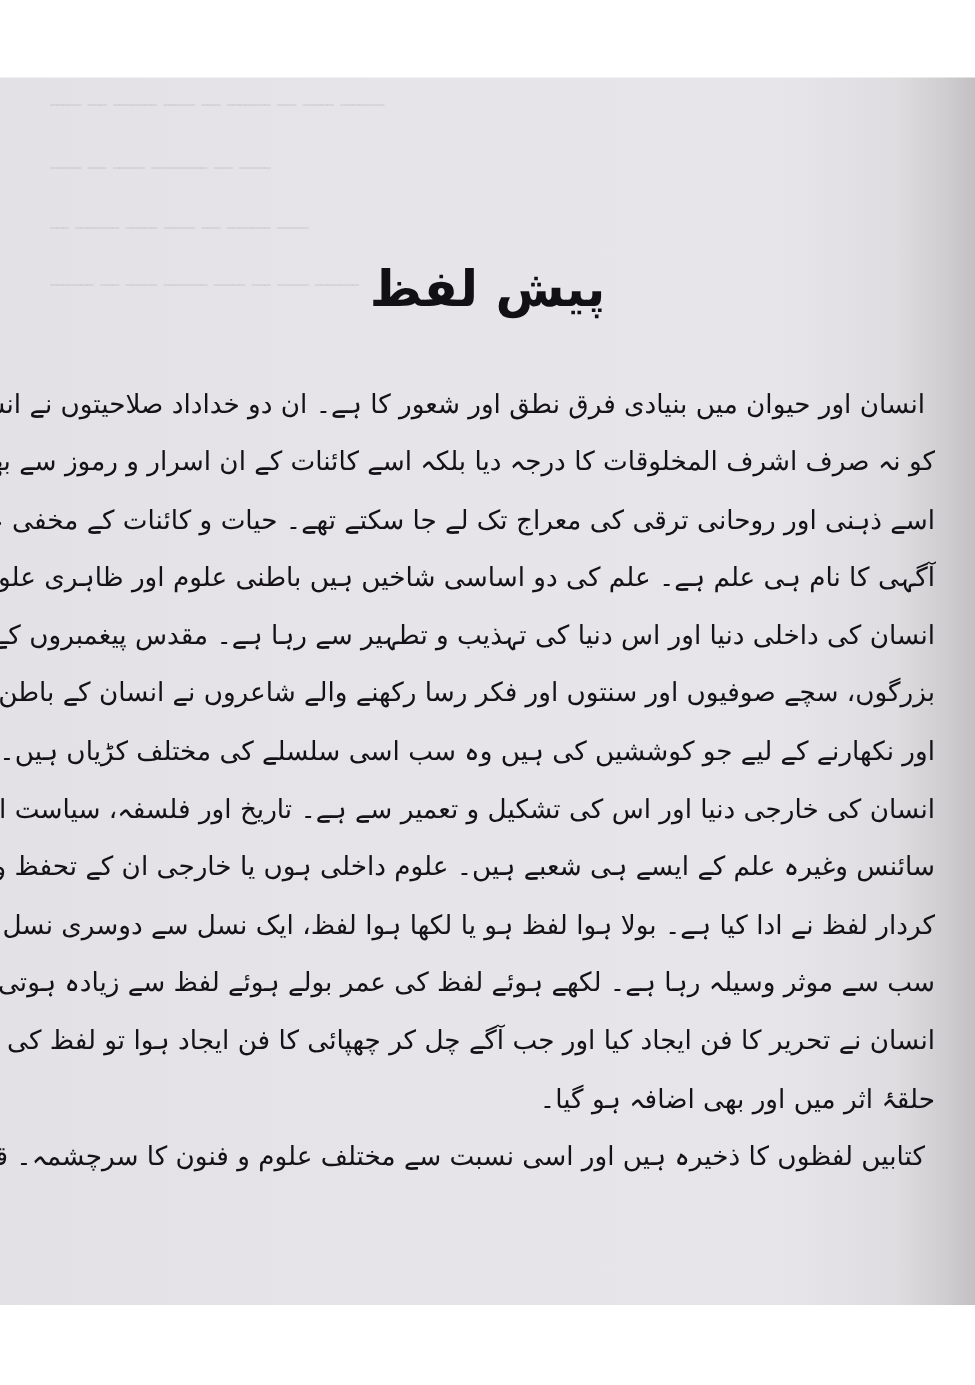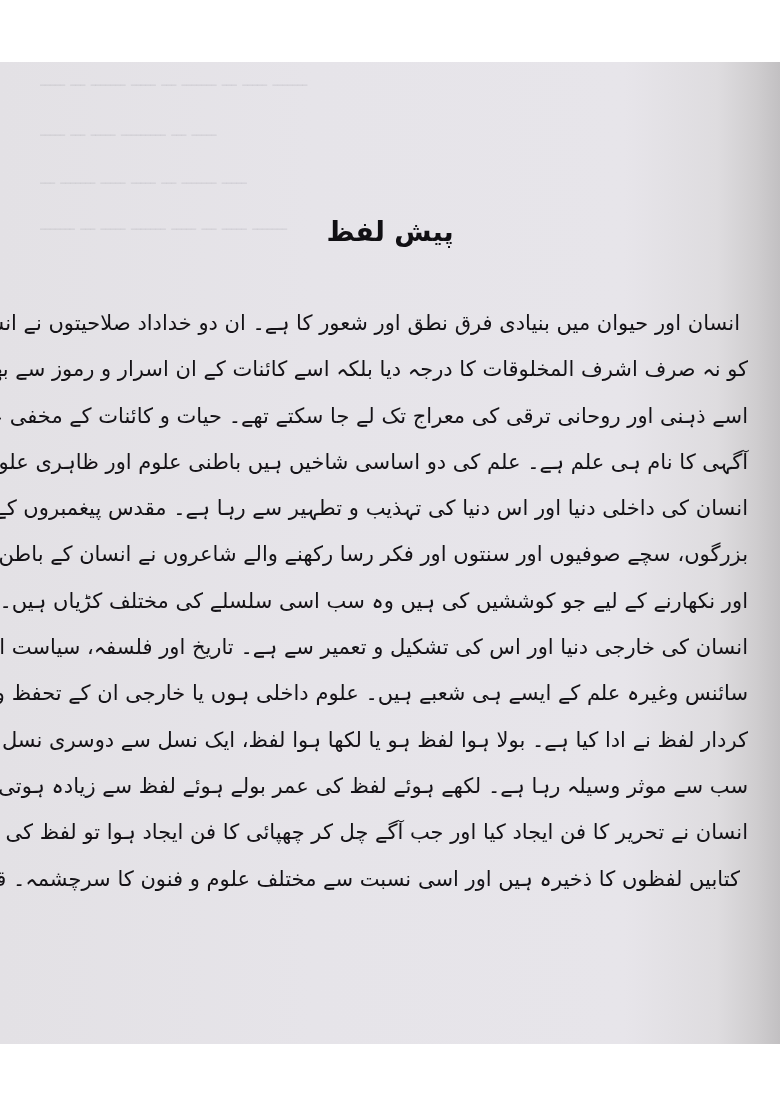--- a/index.html
+++ b/index.html
@@ -38,21 +38,21 @@
   }
   .title {
     position: absolute;
     top: 140px;
     left: 0;
     width: 780px;
     text-align: center;
     direction: rtl;
     font-family: "DejaVu Sans", sans-serif;
     font-weight: bold;
-    font-size: 27px;
+    font-size: 40px;
     color: #111014;
     line-height: 60px;
   }
   .body-text {
     position: absolute;
     top: 238px;
     left: 40px;
     width: 708px;
     direction: rtl;
     font-family: "DejaVu Sans", sans-serif;
@@ -93,19 +93,20 @@
       <div class="line">اسے ذہنی اور روحانی ترقی کی معراج تک لے جا سکتے تھے۔ حیات و کائنات کے مخفی عوامل سے</div>
       <div class="line">آگہی کا نام ہی علم ہے۔ علم کی دو اساسی شاخیں ہیں باطنی علوم اور ظاہری علوم۔ باطنی علوم کا تعلق</div>
       <div class="line">انسان کی داخلی دنیا اور اس دنیا کی تہذیب و تطہیر سے رہا ہے۔ مقدس پیغمبروں کے علاوہ، خدارسیدہ</div>
       <div class="line">بزرگوں، سچے صوفیوں اور سنتوں اور فکر رسا رکھنے والے شاعروں نے انسان کے باطن کو سنوارنے</div>
       <div class="line">اور نکھارنے کے لیے جو کوششیں کی ہیں وہ سب اسی سلسلے کی مختلف کڑیاں ہیں۔ ظاہری علوم کا تعلق</div>
       <div class="line">انسان کی خارجی دنیا اور اس کی تشکیل و تعمیر سے ہے۔ تاریخ اور فلسفہ، سیاست اور اقتصاد، سماج اور</div>
       <div class="line">سائنس وغیرہ علم کے ایسے ہی شعبے ہیں۔ علوم داخلی ہوں یا خارجی ان کے تحفظ و ترویج میں بنیادی</div>
       <div class="line">کردار لفظ نے ادا کیا ہے۔ بولا ہوا لفظ ہو یا لکھا ہوا لفظ، ایک نسل سے دوسری نسل تک علم کی منتقلی کا</div>
       <div class="line">سب سے موثر وسیلہ رہا ہے۔ لکھے ہوئے لفظ کی عمر بولے ہوئے لفظ سے زیادہ ہوتی ہے۔ اسی لیے</div>
       <div class="line">انسان نے تحریر کا فن ایجاد کیا اور جب آگے چل کر چھپائی کا فن ایجاد ہوا تو لفظ کی زندگی اور اس کے</div>
+      <div class="line last">حلقۂ اثر میں اور بھی اضافہ ہو گیا۔</div>
     </div>
     <div class="paragraph">
       <div class="line indent-start">کتابیں لفظوں کا ذخیرہ ہیں اور اسی نسبت سے مختلف علوم و فنون کا سرچشمہ۔ قومی کونسل</div>
     </div>
   </div>
 
 </div>
 
 </body></html>

